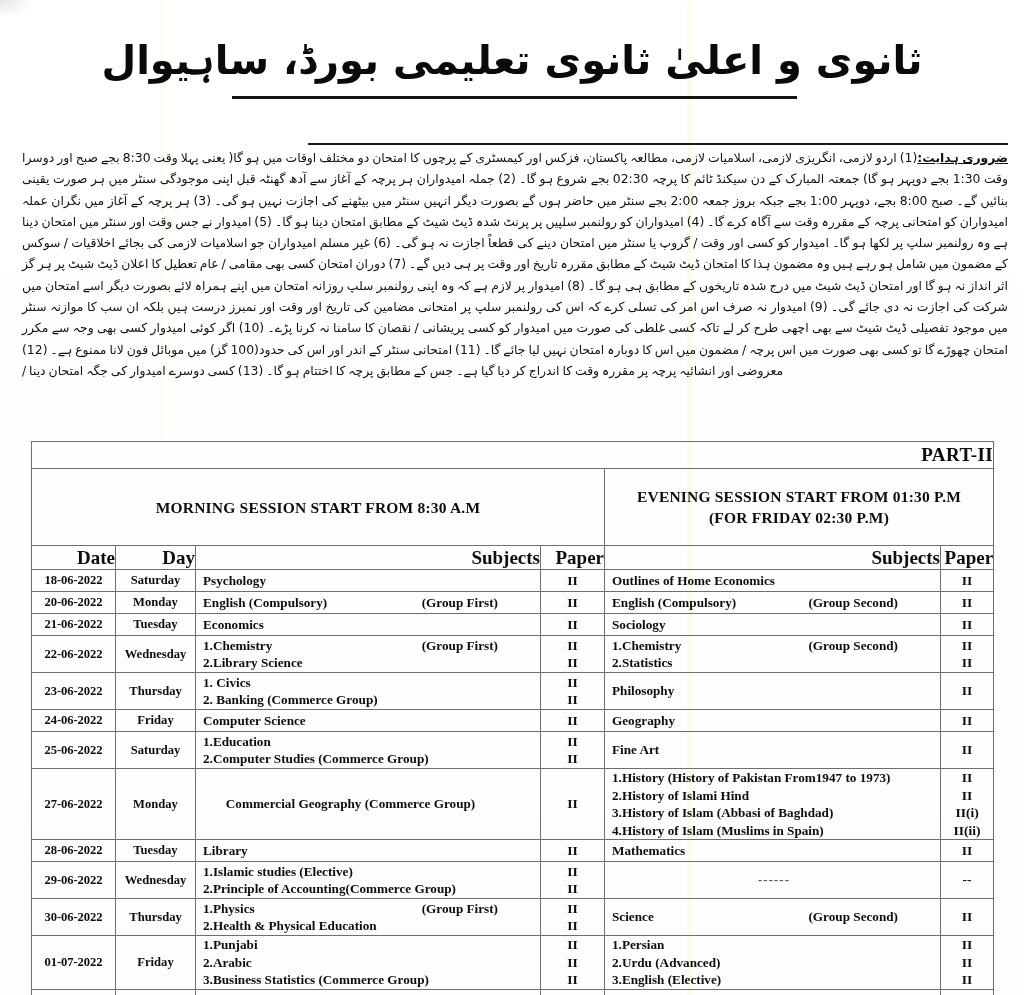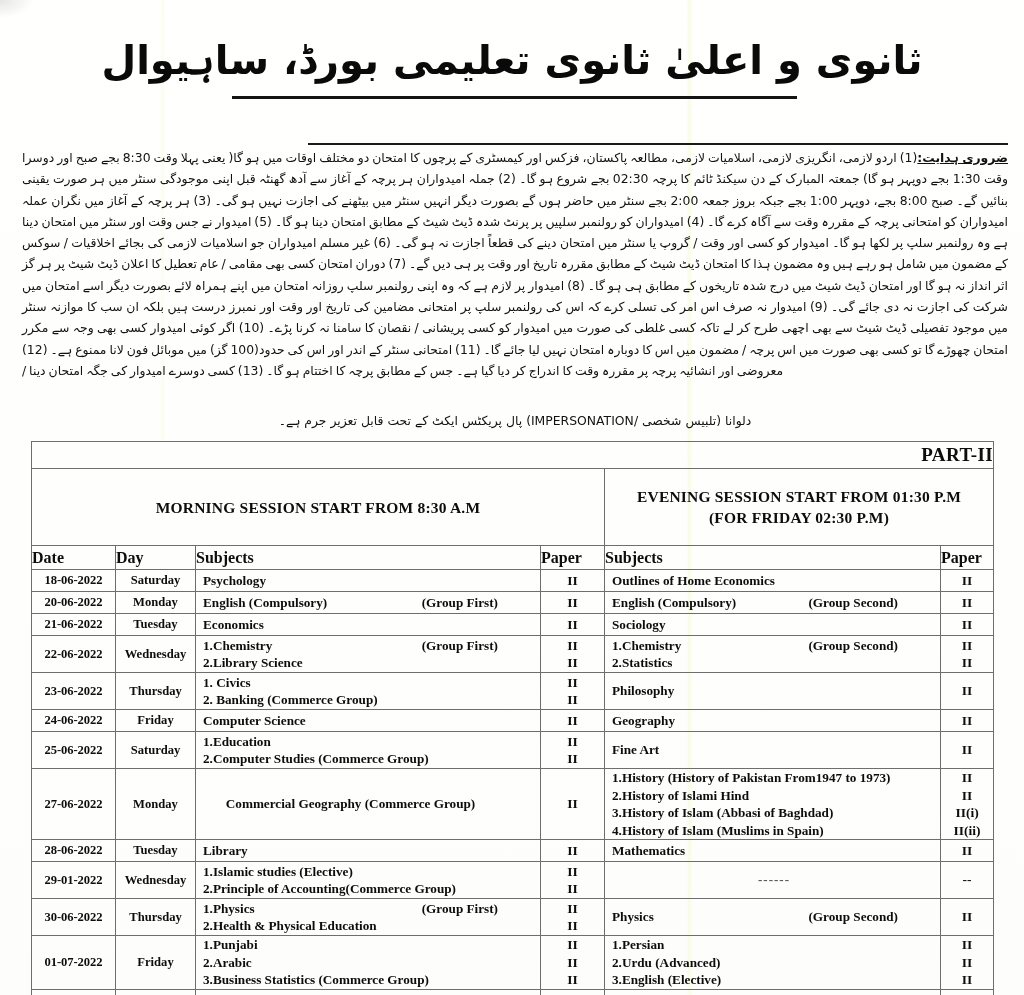--- a/index.html
+++ b/index.html
@@ -151,22 +151,22 @@
     height: 76px;
     text-align: center;
     font-size: 15.5px;
     font-weight: bold;
     line-height: 21px;
     letter-spacing: 0.2px;
     padding: 0 6px;
   }
   .colhdr {
     height: 23px;
-    text-align: left;
-    font-size: 16px;
+    text-align: right;
+    font-size: 19px;
     font-weight: bold;
   }
   td.date {
     text-align: center;
     font-size: 12.6px;
     font-weight: bold;
     letter-spacing: -0.1px;
   }
   td.day {
     text-align: center;
@@ -221,21 +221,20 @@
   <div class="scan-streak"></div>
   <div class="scan-streak2"></div>
 
   <div class="hdr-board">ثانوی و اعلیٰ ثانوی تعلیمی بورڈ، ساہیوال</div>
   <div class="hdr-board-underline"></div>
 
   <div class="instr-rule"></div>
   <div class="instructions">
     <span class="lbl">ضروری ہدایت:</span><span>(1) اردو لازمی، انگریزی لازمی، اسلامیات لازمی، مطالعہ پاکستان، فزکس اور کیمسٹری کے پرچوں کا امتحان دو مختلف اوقات میں ہو گا( یعنی پہلا وقت 8:30 بجے صبح اور دوسرا وقت 1:30 بجے دوپہر ہو گا) جمعتہ المبارک کے دن سیکنڈ ٹائم کا پرچہ 02:30 بجے شروع ہو گا۔ (2) جملہ امیدواران ہر پرچہ کے آغاز سے آدھ گھنٹہ قبل اپنی موجودگی سنٹر میں ہر صورت یقینی بنائیں گے۔ صبح 8:00 بجے، دوپہر 1:00 بجے جبکہ بروز جمعہ 2:00 بجے سنٹر میں حاضر ہوں گے بصورت دیگر انہیں سنٹر میں بیٹھنے کی اجازت نہیں ہو گی۔ (3) ہر پرچہ کے آغاز میں نگران عملہ امیدواران کو امتحانی پرچہ کے مقررہ وقت سے آگاہ کرے گا۔ (4) امیدواران کو رولنمبر سلپیں پر پرنٹ شدہ ڈیٹ شیٹ کے مطابق امتحان دینا ہو گا۔ (5) امیدوار نے جس وقت اور سنٹر میں امتحان دینا ہے وہ رولنمبر سلپ پر لکھا ہو گا۔ امیدوار کو کسی اور وقت / گروپ یا سنٹر میں امتحان دینے کی قطعاً اجازت نہ ہو گی۔ (6) غیر مسلم امیدواران جو اسلامیات لازمی کی بجائے اخلاقیات / سوکس کے مضمون میں شامل ہو رہے ہیں وہ مضمون ہذا کا امتحان ڈیٹ شیٹ کے مطابق مقررہ تاریخ اور وقت پر ہی دیں گے۔ (7) دوران امتحان کسی بھی مقامی / عام تعطیل کا اعلان ڈیٹ شیٹ پر ہر گز اثر انداز نہ ہو گا اور امتحان ڈیٹ شیٹ میں درج شدہ تاریخوں کے مطابق ہی ہو گا۔ (8) امیدوار پر لازم ہے کہ وہ اپنی رولنمبر سلپ روزانہ امتحان میں اپنے ہمراہ لائے بصورت دیگر اسے امتحان میں شرکت کی اجازت نہ دی جائے گی۔ (9) امیدوار نہ صرف اس امر کی تسلی کرے کہ اس کی رولنمبر سلپ پر امتحانی مضامین کی تاریخ اور وقت اور نمبرز درست ہیں بلکہ ان سب کا موازنہ سنٹر میں موجود تفصیلی ڈیٹ شیٹ سے بھی اچھی طرح کر لے تاکہ کسی غلطی کی صورت میں امیدوار کو کسی پریشانی / نقصان کا سامنا نہ کرنا پڑے۔ (10) اگر کوئی امیدوار کسی بھی وجہ سے مکرر امتحان چھوڑے گا تو کسی بھی صورت میں اس پرچہ / مضمون میں اس کا دوبارہ امتحان نہیں لیا جائے گا۔ (11) امتحانی سنٹر کے اندر اور اس کی حدود(100 گز) میں موبائل فون لانا ممنوع ہے۔ (12) معروضی اور انشائیہ پرچہ پر مقررہ وقت کا اندراج کر دیا گیا ہے۔ جس کے مطابق پرچہ کا اختتام ہو گا۔ (13) کسی دوسرے امیدوار کی جگہ امتحان دینا /</span>
   </div>
-  <div class="instr-last">دلوانا  (تلبیس شخصی /IMPERSONATION) پال پریکٹس ایکٹ کے تحت قابل تعزیر جرم ہے۔</div>
 
   <table class="sched">
     <colgroup>
       <col style="width:84px">
       <col style="width:80px">
       <col style="width:345px">
       <col style="width:64px">
       <col style="width:336px">
       <col style="width:53px">
     </colgroup>
@@ -487,21 +486,21 @@
             <div class="srow">
               <span>Mathematics</span>
               <span class="grp"></span>
             </div>
           </td>
           <td class="paper">
             <div>II</div>
           </td>
         </tr>
         <tr class="r2">
-          <td class="date">29-01-2022</td>
+          <td class="date">29-06-2022</td>
           <td class="day">Wednesday</td>
           <td class="subj">
             <div class="srow">
               <span>1.Islamic studies (Elective)</span>
               <span class="grp"></span>
             </div>
             <div class="srow">
               <span>2.Principle of Accounting(Commerce Group)</span>
               <span class="grp"></span>
             </div>
@@ -529,21 +528,21 @@
               <span>2.Health &amp; Physical Education</span>
               <span class="grp"></span>
             </div>
           </td>
           <td class="paper">
             <div>II</div>
             <div>II</div>
           </td>
           <td class="subj">
             <div class="srow">
-              <span>Physics</span>
+              <span>Science</span>
               <span class="grp">(Group Second)</span>
             </div>
           </td>
           <td class="paper">
             <div>II</div>
           </td>
         </tr>
         <tr class="r3">
           <td class="date">01-07-2022</td>
           <td class="day">Friday</td>

